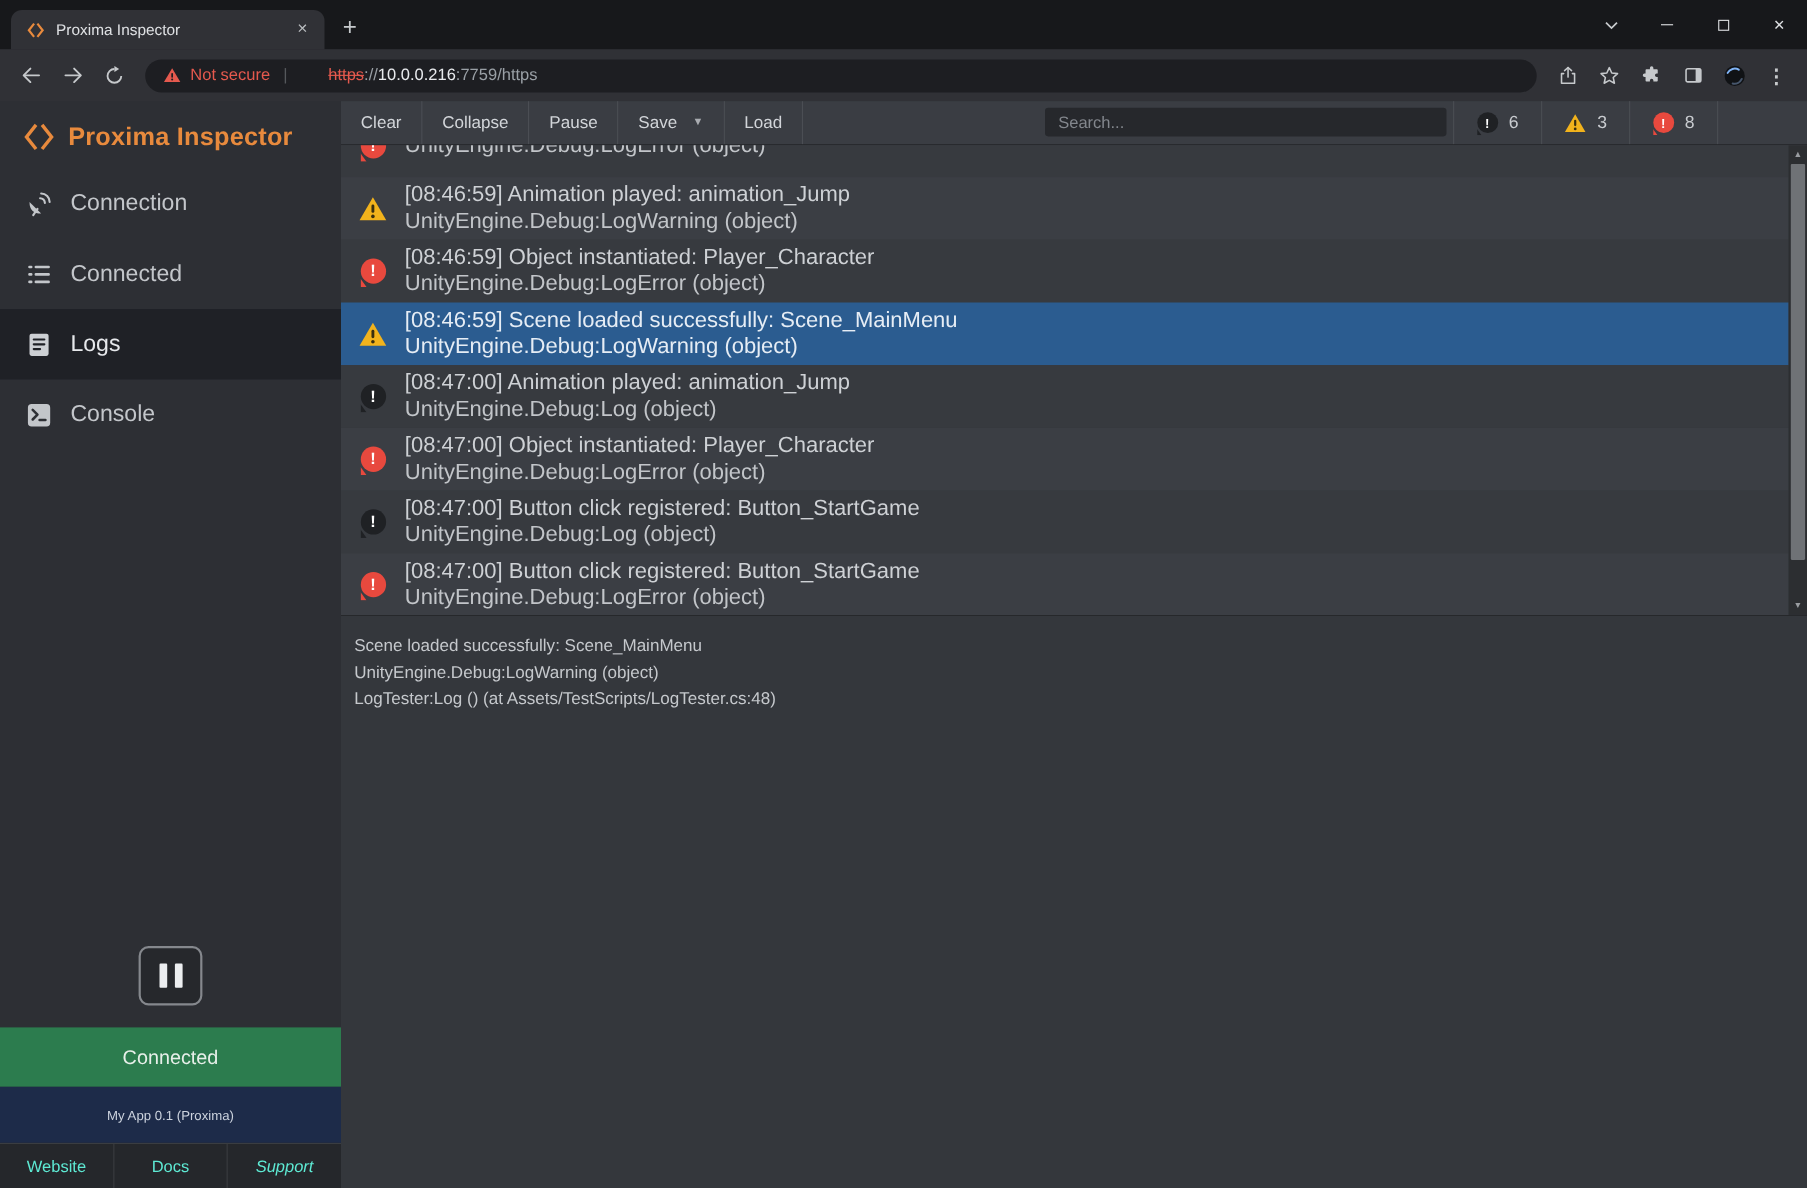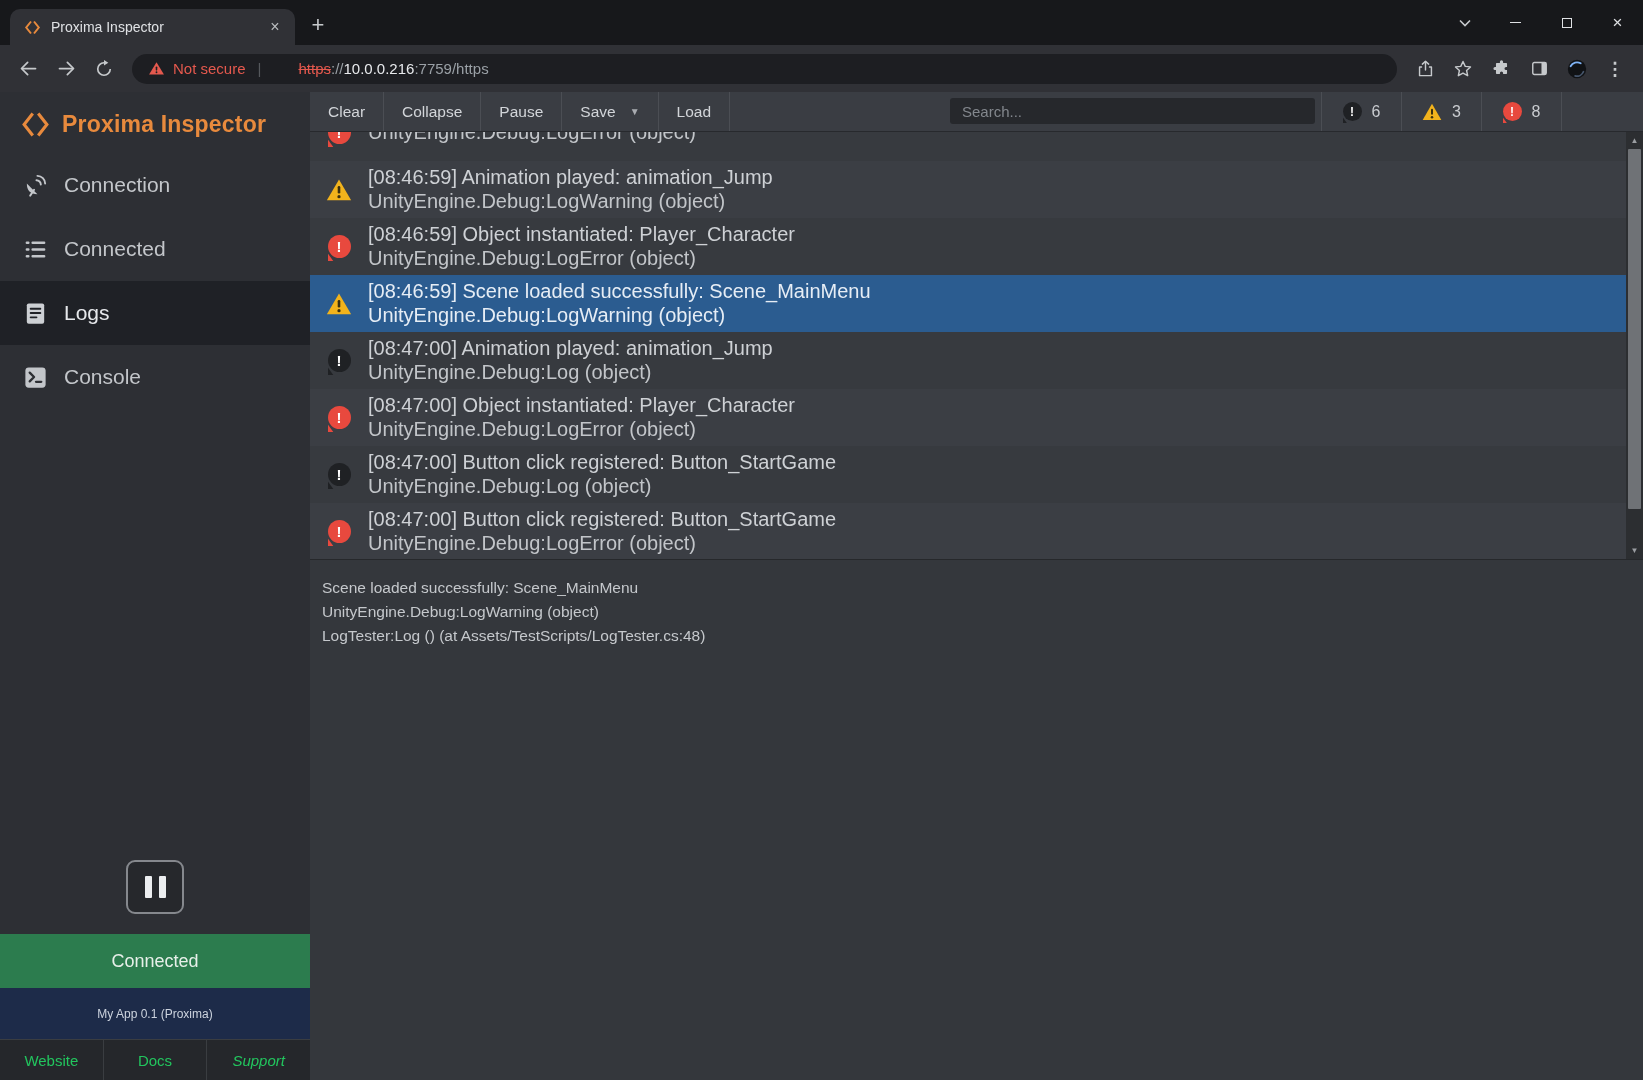--- a/index.html
+++ b/index.html
@@ -37,21 +37,21 @@
   .logo { display:flex; align-items:center; gap:11px; padding:17px 20px 13px 20px; }
   .logo-text { color:#e88a3d; font-size:23px; font-weight:700; letter-spacing:.2px; }
   .nav-item { display:flex; align-items:center; gap:15px; padding:0 22px; height:64px; font-size:21px; color:#c3c6ca; cursor:pointer; }
   .nav-item.active { background:#1f2126; color:#e6e8eb; }
   .side-spacer { flex:1; }
   .pause-btn { width:58px; height:54px; margin:0 auto 20px auto; background:#26282c; border:2px solid #85888d; border-radius:9px; display:flex; align-items:center; justify-content:center; gap:7px; cursor:pointer; }
   .pause-bar { width:7px; height:22px; background:#eceef0; border-radius:1px; }
   .status-bar { height:54px; background:#2c7c4e; color:#e7efe9; font-size:18px; display:flex; align-items:center; justify-content:center; }
   .app-bar { height:51px; background:#1d2b49; color:#ccd3de; font-size:12px; display:flex; align-items:center; justify-content:center; }
   .side-footer { height:41px; background:#25272b; display:flex; border-top:1px solid #3a3d41; }
-  .footer-link { flex:1; display:flex; align-items:center; justify-content:center; font-size:15px; color:#22c55e; border-right:1px solid #3a3d41; cursor:pointer; }
+  .footer-link { flex:1; display:flex; align-items:center; justify-content:center; font-size:15px; color:#5eead4; border-right:1px solid #3a3d41; cursor:pointer; }
   .footer-link:last-child { border-right:none;font-style:italic; }
 
   
   .main { flex:1; display:flex; flex-direction:column; background:#34373c; min-width:0; }
   .toolbar { height:40px; flex:0 0 40px; background:#3a3d43; display:flex; align-items:stretch; border-bottom:1px solid #27292d; }
   .tb-buttons { display:flex; align-items:stretch; }
   .tb-btn { display:flex; align-items:center; padding:0 18px; font-size:15.5px; color:#d2d5d9; border-right:1px solid #4b4e54; cursor:pointer; white-space:nowrap; }
   .caret { margin-left:14px; font-size:10px; color:#a9acb1; }
   .tb-spacer { flex:1; }
   .tb-search { width:365px; margin:6px 6px 7px 6px; background:#26282c; border:none; border-radius:3px; color:#d5d8db; padding:0 12px; font-size:15px; outline:none; }

